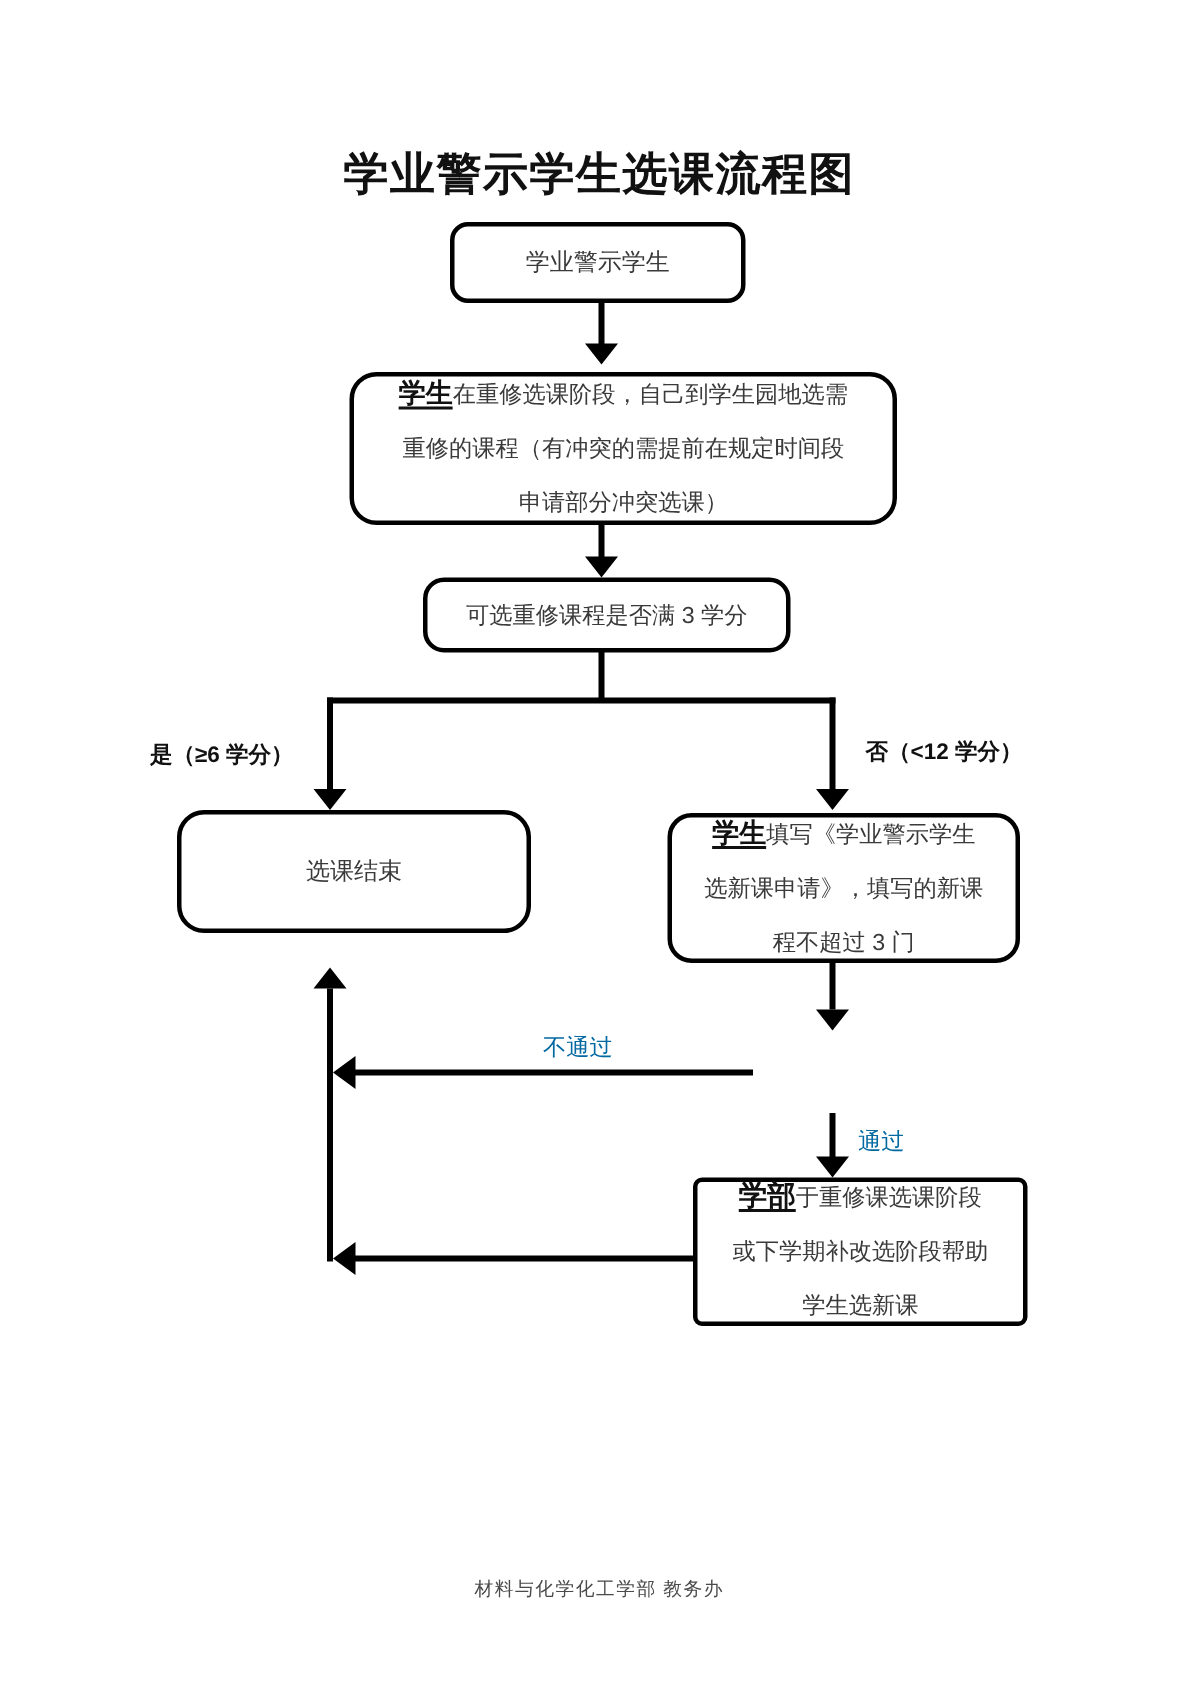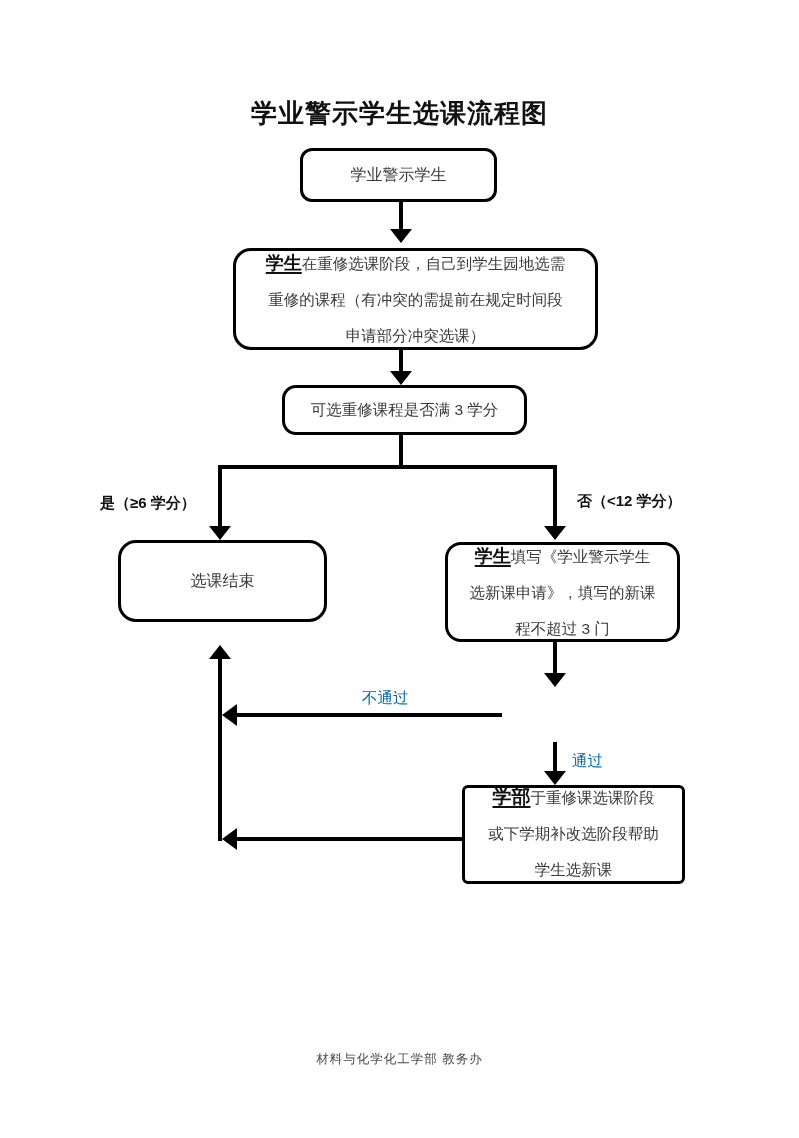--- a/index.html
+++ b/index.html
@@ -7,21 +7,21 @@
     position:relative;
     width:799px;height:1138px;
     background:#ffffff;
     margin:0 auto;
     font-family:"Liberation Sans", sans-serif;
     color:#333333;
     overflow:hidden;
   }
   .title{
     position:absolute;top:96px;left:0;width:100%;
-    text-align:center;font-size:26px;font-weight:700;color:#111111;
+    text-align:center;font-size:30px;font-weight:700;color:#111111;
     letter-spacing:1px;
   }
   .box{
     position:absolute;
     box-sizing:border-box;
     border:3px solid #000000;
     background:#ffffff;
     display:flex;align-items:center;justify-content:center;
     font-size:16px;color:#3a3a3a;
   }
@@ -77,21 +77,21 @@
   <div class="vline" style="left:399px;top:434px;width:4px;height:33px;"></div>
   <div class="hline" style="left:218px;top:465px;width:339px;height:4px;"></div>
   <div class="vline" style="left:218px;top:465px;width:4px;height:61px;"></div>
   <div class="ah ah-down" style="left:209px;top:526px;"></div>
   <div class="vline" style="left:553px;top:465px;width:4px;height:61px;"></div>
   <div class="ah ah-down" style="left:544px;top:526px;"></div>
 
   <div class="branch-label" style="left:100px;top:494px;">是（≥6 学分）</div>
   <div class="branch-label" style="left:577px;top:492px;">否（&lt;12 学分）</div>
 
-  <div class="box center-text" style="left:118px;top:540px;width:209px;height:82px;border-radius:18px;">
+  <div class="box center-text" style="left:118px;top:540px;width:236px;height:82px;border-radius:18px;">
     <div class="txt">选课结束</div>
   </div>
 
   <div class="box" style="left:445px;top:542px;width:235px;height:100px;border-radius:16px;padding:0 20px;">
     <div class="txt left-text">
       <span class="lead" style="font-size:18px;">学生</span><span>填写《学业警示学生选新课申请》，填写的新课程不超过 3 门</span>
     </div>
   </div>
 
   <div class="vline" style="left:553px;top:641px;width:4px;height:32px;"></div>

